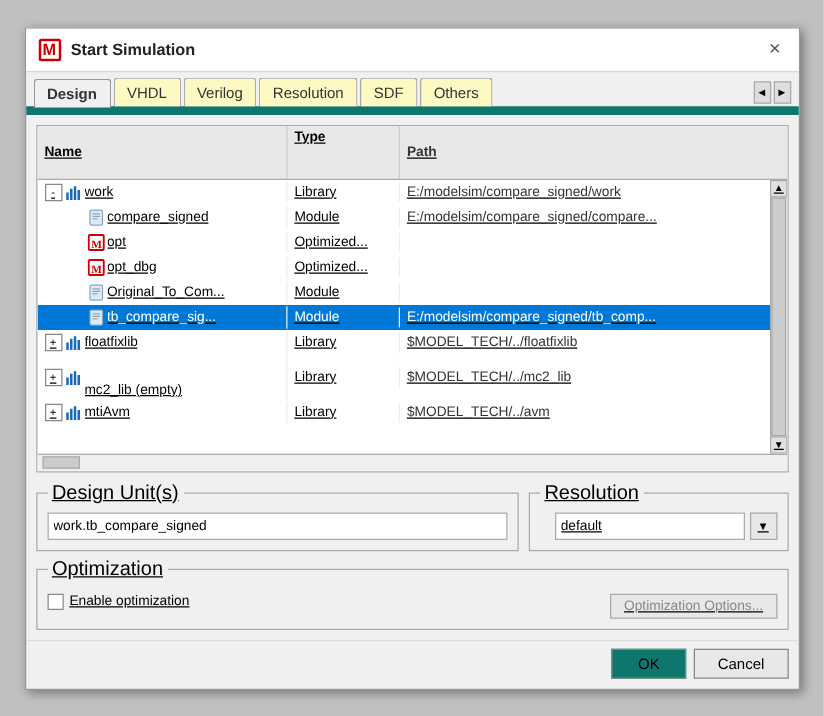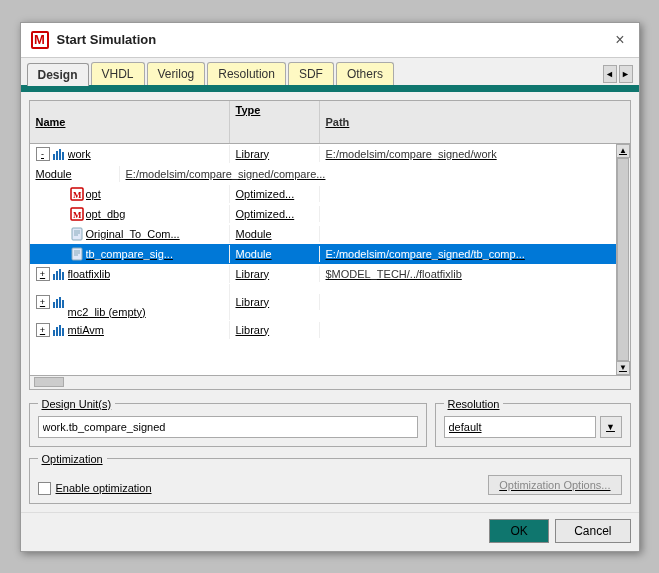--- a/index.html
+++ b/index.html
@@ -256,20 +256,21 @@
       height: 22px;
       border: 1px solid #aaa;
       padding: 2px 4px;
       font-size: 11px;
       background: #fff;
     }
     .select-row {
       display: flex;
       align-items: center;
       gap: 4px;
+      margin-left: 12px;
     }
     .select-input {
       flex: 1;
       height: 22px;
       border: 1px solid #aaa;
       padding: 2px 4px;
       font-size: 11px;
       background: #fff;
     }
     .dropdown-btn {
@@ -278,21 +279,21 @@
       background: #e8e8e8;
       border: 1px solid #aaa;
       display: flex;
       align-items: center;
       justify-content: center;
       cursor: pointer;
       font-size: 9px;
     }
     .optim-row {
       display: flex;
-      align-items: flex-end;
+      align-items: flex-start;
       justify-content: space-between;
       margin-top: 4px;
     }
     .checkbox-label {
       display: flex;
       align-items: center;
       gap: 5px;
       font-size: 11px;
     }
     .checkbox-box {
@@ -331,21 +332,21 @@
     }
     .btn.primary {
       background: #0f766e;
     }
 
     fieldset {
       border: 1px solid #aaa;
       padding: 6px 8px 8px 8px;
     }
     fieldset legend {
-      font-size: 11px;
+      font-size: 16px;
       padding: 0 4px;
     }
   </style>
 </head>
 <body>
 
 <div class="dialog">
 
   <div class="title-bar">
     <div class="title-bar-icon">
@@ -390,81 +391,94 @@
                     <rect x="7" y="2" width="2" height="11" fill="#1a6bb5"></rect>
                     <rect x="10" y="5" width="2" height="8" fill="#1a6bb5"></rect>
                   </svg>
                 </span>
                 <span style="overflow: hidden; white-space: nowrap;">work</span>
               </div>
               <div class="col-type">Library</div>
               <div class="col-path">E:/modelsim/compare_signed/work</div>
             </div>
             <div class="tree-row">
-              <div class="col-type">Module</div>
-              <div class="col-path">E:/modelsim/compare_signed/compare...</div>
-            </div>
-            <div class="tree-row">
-              <div class="col-name">
-                <span class="indent" style="width: 18px;"></span>
-                <span style="width: 14px; display: inline-block;"></span>
-                <span class="row-icon">
-                  <svg width="14" height="14" viewBox="0 0 14 14">
-                    <rect x="1" y="1" width="12" height="12" rx="1" fill="#fff" stroke="#c00" stroke-width="1.5"></rect>
-                    <text x="3" y="11" font-size="9" font-weight="bold" fill="#c00" font-family="serif">M</text>
-                  </svg>
-                </span>
-                <span style="overflow: hidden; white-space: nowrap;">opt</span>
-              </div>
-              <div class="col-type">Optimized...</div>
-              <div class="col-path"></div>
-            </div>
-            <div class="tree-row">
-              <div class="col-name">
-                <span class="indent" style="width: 18px;"></span>
-                <span style="width: 14px; display: inline-block;"></span>
-                <span class="row-icon">
-                  <svg width="14" height="14" viewBox="0 0 14 14">
-                    <rect x="1" y="1" width="12" height="12" rx="1" fill="#fff" stroke="#c00" stroke-width="1.5"></rect>
-                    <text x="3" y="11" font-size="9" font-weight="bold" fill="#c00" font-family="serif">M</text>
-                  </svg>
-                </span>
-                <span style="overflow: hidden; white-space: nowrap;">opt_dbg</span>
-              </div>
-              <div class="col-type">Optimized...</div>
-              <div class="col-path"></div>
-            </div>
-            <div class="tree-row">
               <div class="col-name">
                 <span class="indent" style="width: 18px;"></span>
                 <span style="width: 14px; display: inline-block;"></span>
                 <span class="row-icon">
                   <svg width="14" height="14" viewBox="0 0 14 14">
                     <rect x="2" y="1" width="10" height="12" rx="1" fill="#e0e8f8" stroke="#8ab"></rect>
                     <line x1="4" y1="4" x2="10" y2="4" stroke="#8ab" stroke-width="1"></line>
                     <line x1="4" y1="6" x2="10" y2="6" stroke="#8ab" stroke-width="1"></line>
                     <line x1="4" y1="8" x2="8" y2="8" stroke="#8ab" stroke-width="1"></line>
                   </svg>
                 </span>
-                <span style="overflow: hidden; white-space: nowrap;">Original_To_Com...</span>
+                <span style="overflow: hidden; white-space: nowrap;">compare_signed</span>
               </div>
               <div class="col-type">Module</div>
-            </div>
-            <div class="tree-row selected">
+              <div class="col-path">E:/modelsim/compare_signed/compare...</div>
+            </div>
+            <div class="tree-row">
+              <div class="col-name">
+                <span class="indent" style="width: 18px;"></span>
+                <span style="width: 14px; display: inline-block;"></span>
+                <span class="row-icon">
+                  <svg width="14" height="14" viewBox="0 0 14 14">
+                    <rect x="1" y="1" width="12" height="12" rx="1" fill="#fff" stroke="#c00" stroke-width="1.5"></rect>
+                    <text x="3" y="11" font-size="9" font-weight="bold" fill="#c00" font-family="serif">M</text>
+                  </svg>
+                </span>
+                <span style="overflow: hidden; white-space: nowrap;">opt</span>
+              </div>
+              <div class="col-type">Optimized...</div>
+              <div class="col-path"></div>
+            </div>
+            <div class="tree-row">
+              <div class="col-name">
+                <span class="indent" style="width: 18px;"></span>
+                <span style="width: 14px; display: inline-block;"></span>
+                <span class="row-icon">
+                  <svg width="14" height="14" viewBox="0 0 14 14">
+                    <rect x="1" y="1" width="12" height="12" rx="1" fill="#fff" stroke="#c00" stroke-width="1.5"></rect>
+                    <text x="3" y="11" font-size="9" font-weight="bold" fill="#c00" font-family="serif">M</text>
+                  </svg>
+                </span>
+                <span style="overflow: hidden; white-space: nowrap;">opt_dbg</span>
+              </div>
+              <div class="col-type">Optimized...</div>
+              <div class="col-path"></div>
+            </div>
+            <div class="tree-row">
               <div class="col-name">
                 <span class="indent" style="width: 18px;"></span>
                 <span style="width: 14px; display: inline-block;"></span>
                 <span class="row-icon">
                   <svg width="14" height="14" viewBox="0 0 14 14">
                     <rect x="2" y="1" width="10" height="12" rx="1" fill="#e0e8f8" stroke="#8ab"></rect>
                     <line x1="4" y1="4" x2="10" y2="4" stroke="#8ab" stroke-width="1"></line>
                     <line x1="4" y1="6" x2="10" y2="6" stroke="#8ab" stroke-width="1"></line>
                     <line x1="4" y1="8" x2="8" y2="8" stroke="#8ab" stroke-width="1"></line>
                   </svg>
                 </span>
+                <span style="overflow: hidden; white-space: nowrap;">Original_To_Com...</span>
+              </div>
+              <div class="col-type">Module</div>
+            </div>
+            <div class="tree-row selected">
+              <div class="col-name">
+                <span class="indent" style="width: 18px;"></span>
+                <span style="width: 14px; display: inline-block;"></span>
+                <span class="row-icon">
+                  <svg width="14" height="14" viewBox="0 0 14 14">
+                    <rect x="2" y="1" width="10" height="12" rx="1" fill="#e0e8f8" stroke="#8ab"></rect>
+                    <line x1="4" y1="4" x2="10" y2="4" stroke="#8ab" stroke-width="1"></line>
+                    <line x1="4" y1="6" x2="10" y2="6" stroke="#8ab" stroke-width="1"></line>
+                    <line x1="4" y1="8" x2="8" y2="8" stroke="#8ab" stroke-width="1"></line>
+                  </svg>
+                </span>
                 <span style="overflow: hidden; white-space: nowrap;">tb_compare_sig...</span>
               </div>
               <div class="col-type">Module</div>
               <div class="col-path">E:/modelsim/compare_signed/tb_comp...</div>
             </div>
             <div class="tree-row">
               <div class="col-name">
                 <span class="indent" style="width: 0px;"></span>
                 <span class="expand-icon">+</span>
                 <span class="row-icon">
@@ -488,36 +502,38 @@
                   <svg width="14" height="14" viewBox="0 0 14 14">
                     <rect x="1" y="7" width="2" height="6" fill="#1a6bb5"></rect>
                     <rect x="4" y="4" width="2" height="9" fill="#1a6bb5"></rect>
                     <rect x="7" y="2" width="2" height="11" fill="#1a6bb5"></rect>
                     <rect x="10" y="5" width="2" height="8" fill="#1a6bb5"></rect>
                   </svg>
                 </span>
                 <span style="overflow: hidden; white-space: nowrap; margin-top: 20px;">mc2_lib (empty)</span>
               </div>
               <div class="col-type">Library</div>
+              <div class="col-path">$MODEL_TECH/../mc2_lib</div>
             </div>
             <div class="tree-row">
               <div class="col-name">
                 <span class="indent" style="width: 0px;"></span>
                 <span class="expand-icon">+</span>
                 <span class="row-icon">
                   <svg width="14" height="14" viewBox="0 0 14 14">
                     <rect x="1" y="7" width="2" height="6" fill="#1a6bb5"></rect>
                     <rect x="4" y="4" width="2" height="9" fill="#1a6bb5"></rect>
                     <rect x="7" y="2" width="2" height="11" fill="#1a6bb5"></rect>
                     <rect x="10" y="5" width="2" height="8" fill="#1a6bb5"></rect>
                   </svg>
                 </span>
                 <span style="overflow: hidden; white-space: nowrap;">mtiAvm</span>
               </div>
               <div class="col-type">Library</div>
+              <div class="col-path">$MODEL_TECH/../avm</div>
             </div>
           </div>
         <div class="vscroll-track">
           <div class="vscroll-arrow">▲</div>
           <div class="vscroll-thumb"></div>
           <div class="vscroll-arrow">▼</div>
         </div>
       </div>
       <div class="tree-hscroll">
         <div class="hscroll-thumb"></div>

